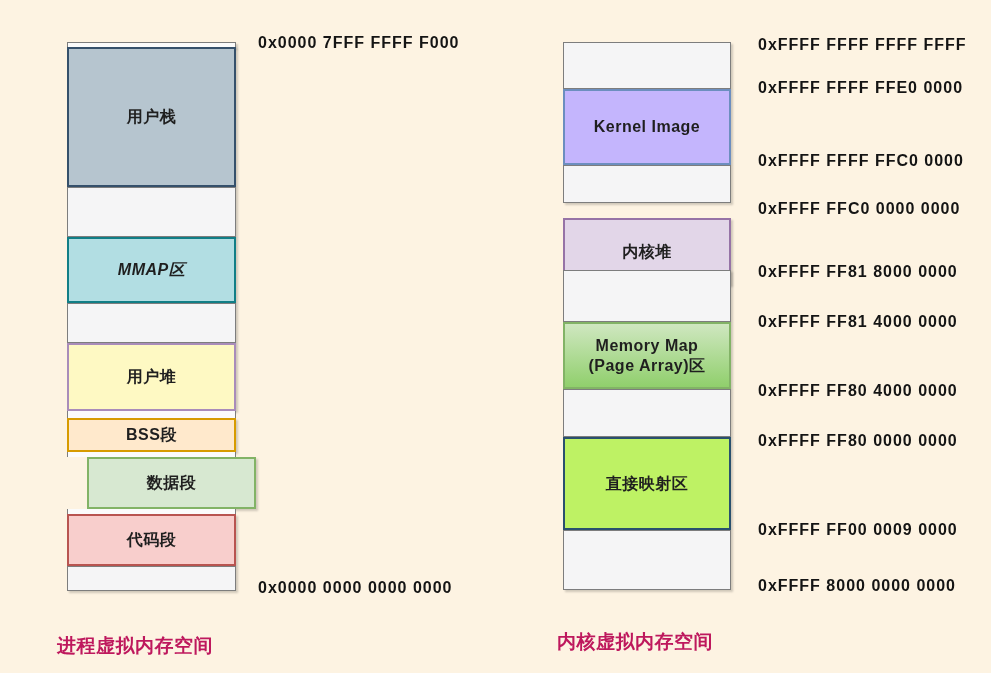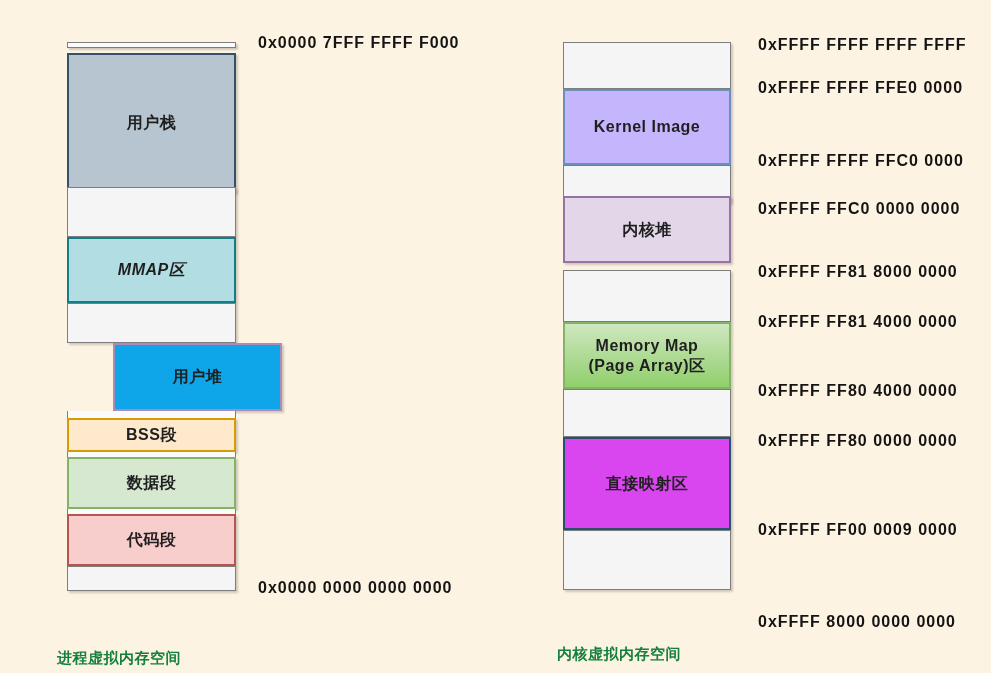--- a/index.html
+++ b/index.html
@@ -30,61 +30,61 @@
     text-align:center;white-space:pre-line;line-height:20px;
     letter-spacing:0.5px;
   }
   .addr{
     position:absolute;height:18px;
     font-size:16px;font-weight:bold;color:#141414;
     letter-spacing:1px;white-space:nowrap;
   }
   .title{
     position:absolute;
-    font-size:15px;font-weight:bold;color:#15803d;
-    letter-spacing:0.5px;white-space:nowrap;margin-top:16px;
+    font-size:19px;font-weight:bold;color:#be185d;
+    letter-spacing:0.5px;white-space:nowrap;
   }
   
   .ps-strip{top:42px;height:6px;}
-  .ps0{top:53px;height:140px;align-items:center;}
+  .ps0{top:47px;height:140px;align-items:center;}
   .pg1{top:187px;height:50px;}
   .ps1{top:237px;height:66px;}
   .pg2{top:303px;height:40px;}
   .ps2{top:343px;height:68px;}
   .pg3{top:411px;height:7px;}
   .ps3{top:418px;height:34px;}
   .pg4{top:452px;height:5px;}
-  .ps4{top:457px;height:52px;}
+  .ps4{top:457px;height:52px;margin-left:20px;}
   .pg5{top:509px;height:5px;}
   .ps5{top:514px;height:52px;}
   .pg6{top:566px;height:25px;}
   
   .kg0{top:42px;height:47px;}
   .ks0{top:89px;height:76px;}
   .kg1{top:165px;height:38px;}
-  .ks1{top:196px;height:67px;}
+  .ks1{top:218px;height:67px;}
   .kg2{top:270px;height:52px;}
   .ks2{top:322px;height:67px;}
   .kg3{top:389px;height:48px;}
   .ks3{top:437px;height:93px;}
   .kg4{top:530px;height:60px;}
   
   .la-top{left:258px;top:34px;}
   .la-bottom{left:258px;top:579px;}
   .ra{left:758px;}
   .ra0{top:36px;}
   .ra1{top:79px;}
   .ra2{top:152px;}
   .ra3{top:200px;}
   .ra4{top:263px;text-align:center;}
   .ra5{top:313px;}
   .ra6{top:382px;}
   .ra7{top:432px;}
   .ra8{top:521px;}
-  .ra9{top:577px;margin-top:36px;}
+  .ra9{top:577px;}
   .title-left{left:57px;top:633px;}
   .title-right{left:557px;top:629px;}
 </style>
 </head>
 <body>
 
 <div class="canvas">
 
   <div>
     <div class="box lcol strip ps-strip"></div>
@@ -94,21 +94,21 @@
     </div>
 
     <div class="box lcol gap pg1"></div>
 
     <div class="box lcol seg ps1" style="background: rgb(178, 222, 227); border-color: rgb(17, 126, 134); font-style: italic;">
       <span class="seg-label">MMAP区</span>
     </div>
 
     <div class="box lcol gap pg2"></div>
 
-    <div class="box lcol seg ps2" style="background: #0ea5e9; border-color: rgb(169, 140, 186); margin-left: 46px;">
+    <div class="box lcol seg ps2" style="background: #fef9c3; border-color: rgb(169, 140, 186);">
       <span class="seg-label">用户堆</span>
     </div>
 
     <div class="box lcol gap thin pg3"></div>
 
     <div class="box lcol seg ps3" style="background: rgb(255, 233, 204); border-color: rgb(215, 155, 0);">
       <span class="seg-label">BSS段</span>
     </div>
 
     <div class="box lcol gap thin pg4"></div>
@@ -146,21 +146,21 @@
 
     <div class="box rcol gap kg2"></div>
 
     <div class="box rcol seg ks2" style="background: linear-gradient(rgb(207, 231, 192) 0%, rgb(144, 207, 108) 100%); border-color: rgb(130, 179, 102);">
       <span class="seg-label">Memory Map
 (Page Array)区</span>
     </div>
 
     <div class="box rcol gap kg3"></div>
 
-    <div class="box rcol seg ks3" style="background: #d946ef; border-color: rgb(41, 80, 110);">
+    <div class="box rcol seg ks3" style="background: #bef264; border-color: rgb(41, 80, 110);">
       <span class="seg-label">直接映射区</span>
     </div>
 
     <div class="box rcol gap kg4"></div>
 
     <div class="addr ra ra0">0xFFFF FFFF FFFF FFFF</div>
     <div class="addr ra ra1">0xFFFF FFFF FFE0 0000</div>
     <div class="addr ra ra2">0xFFFF FFFF FFC0 0000</div>
     <div class="addr ra ra3">0xFFFF FFC0 0000 0000</div>
     <div class="addr ra ra4">0xFFFF FF81 8000 0000</div>

